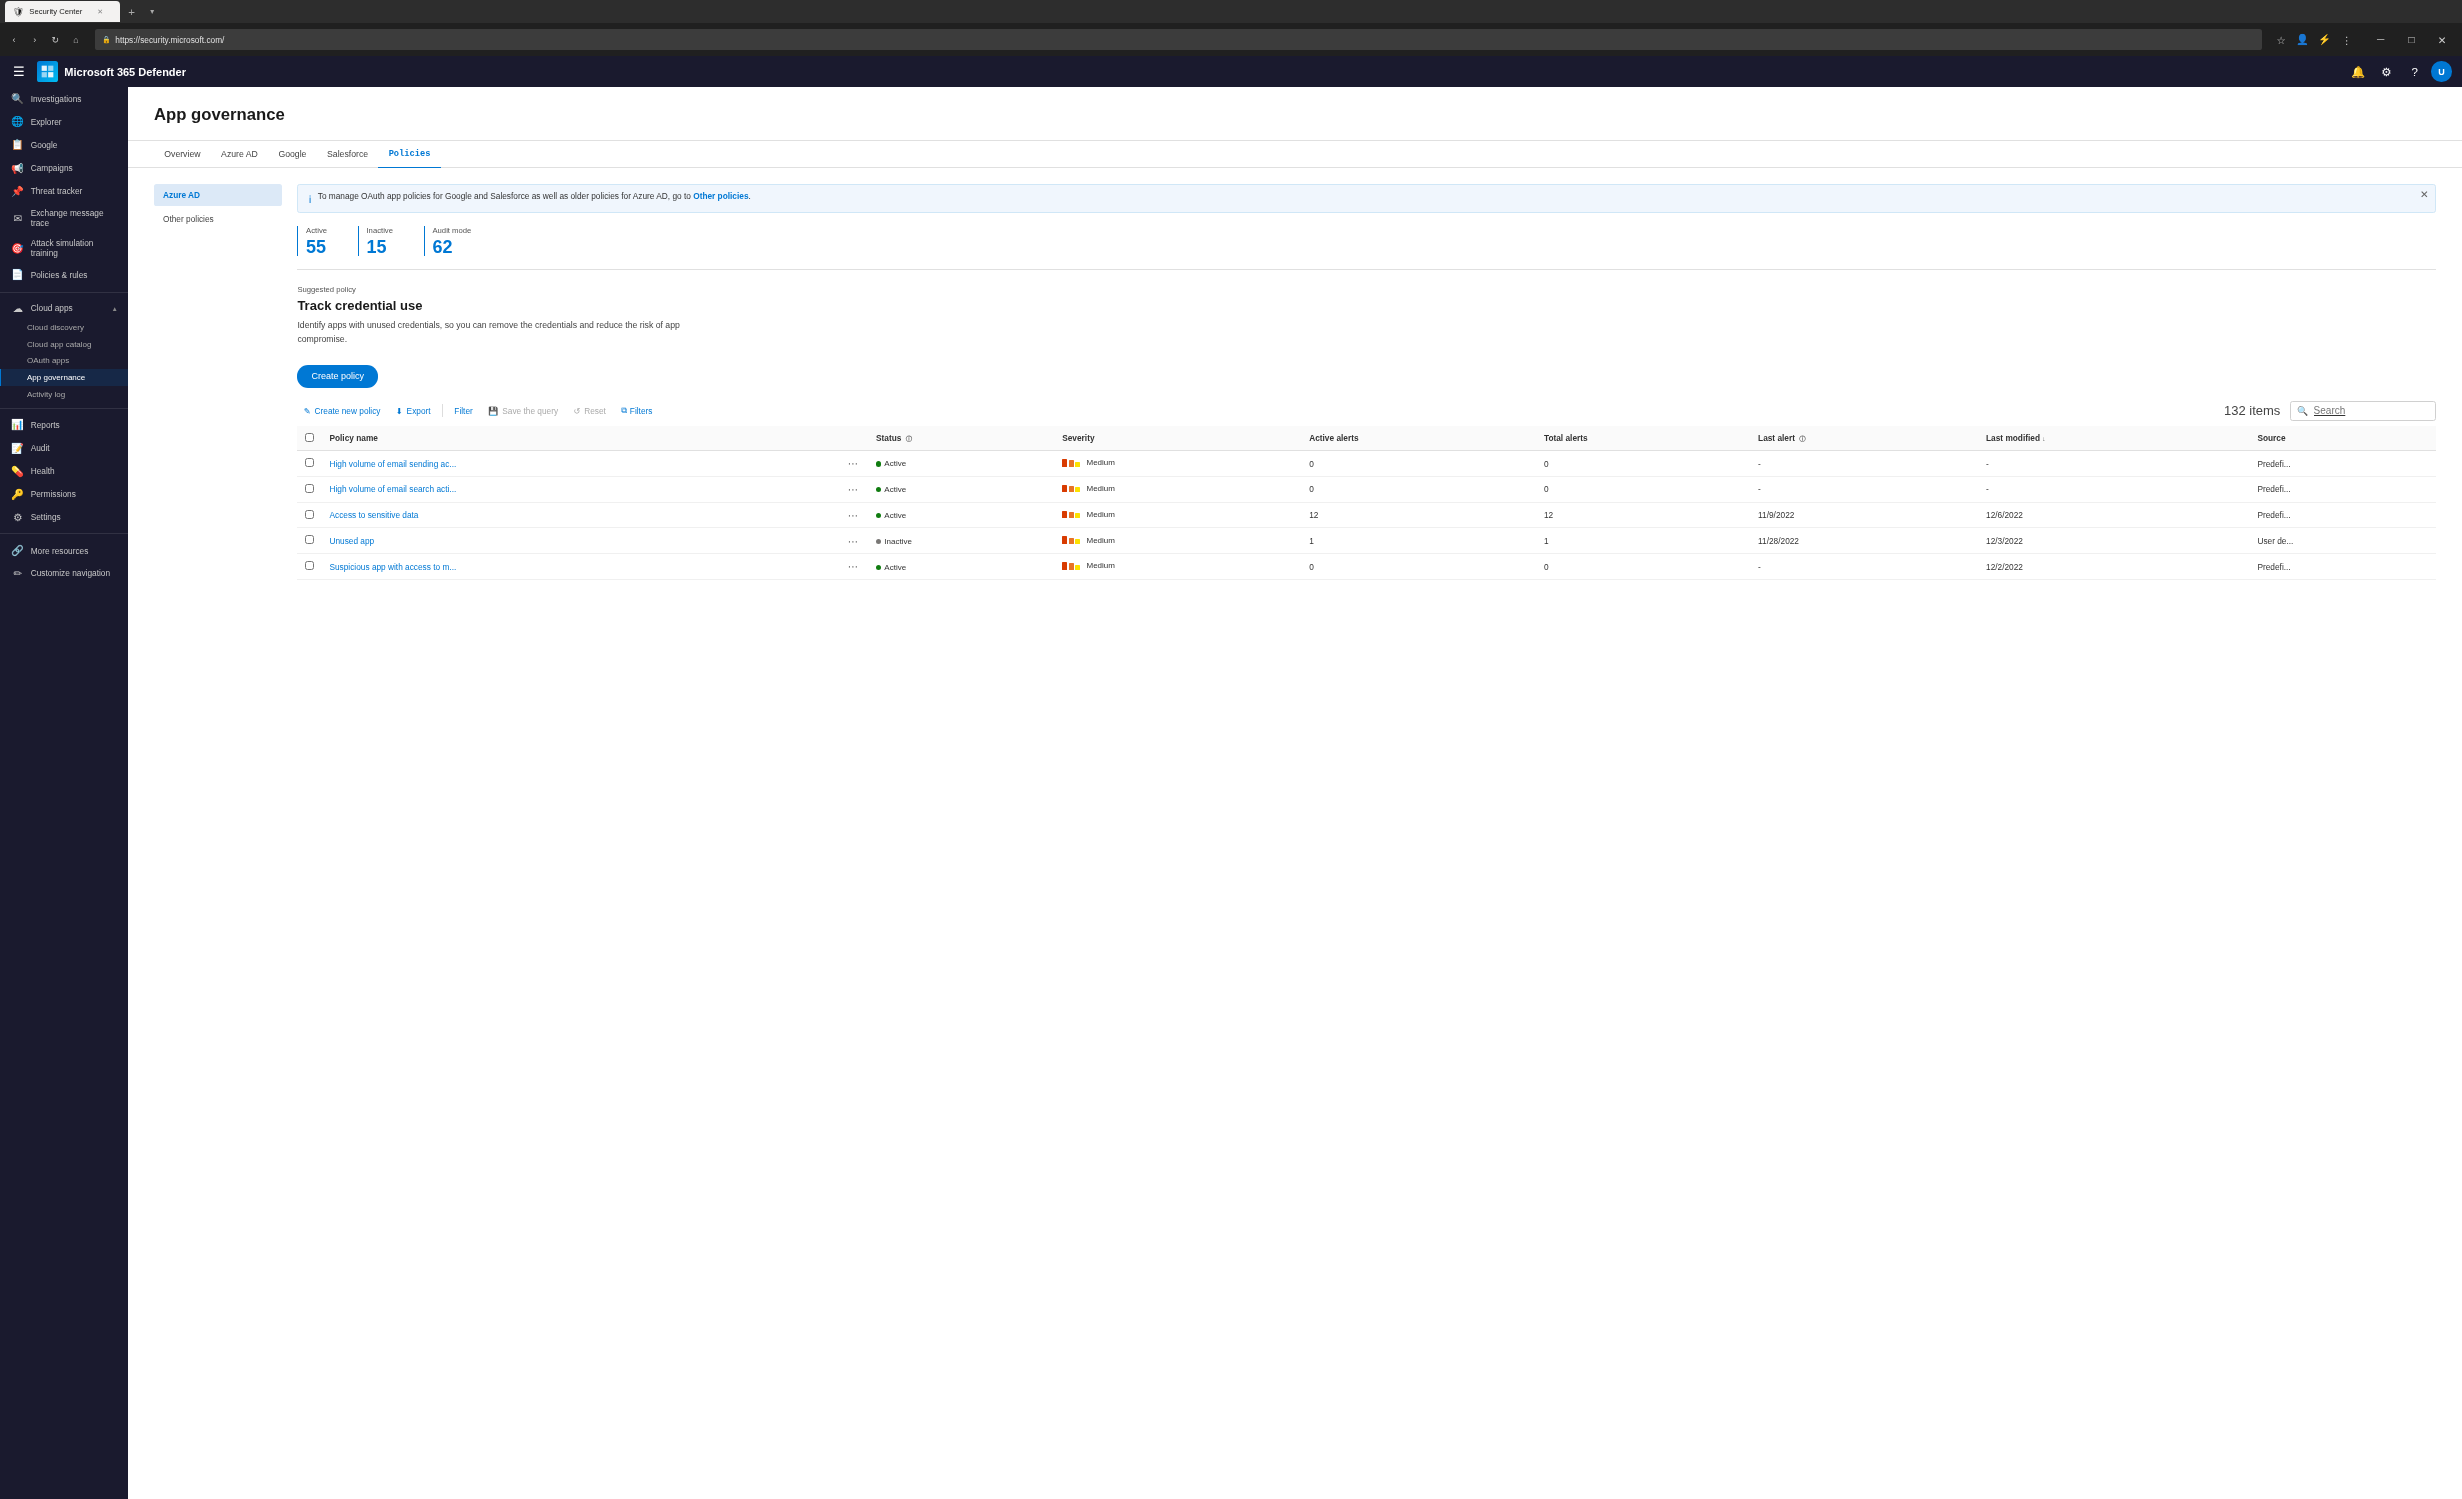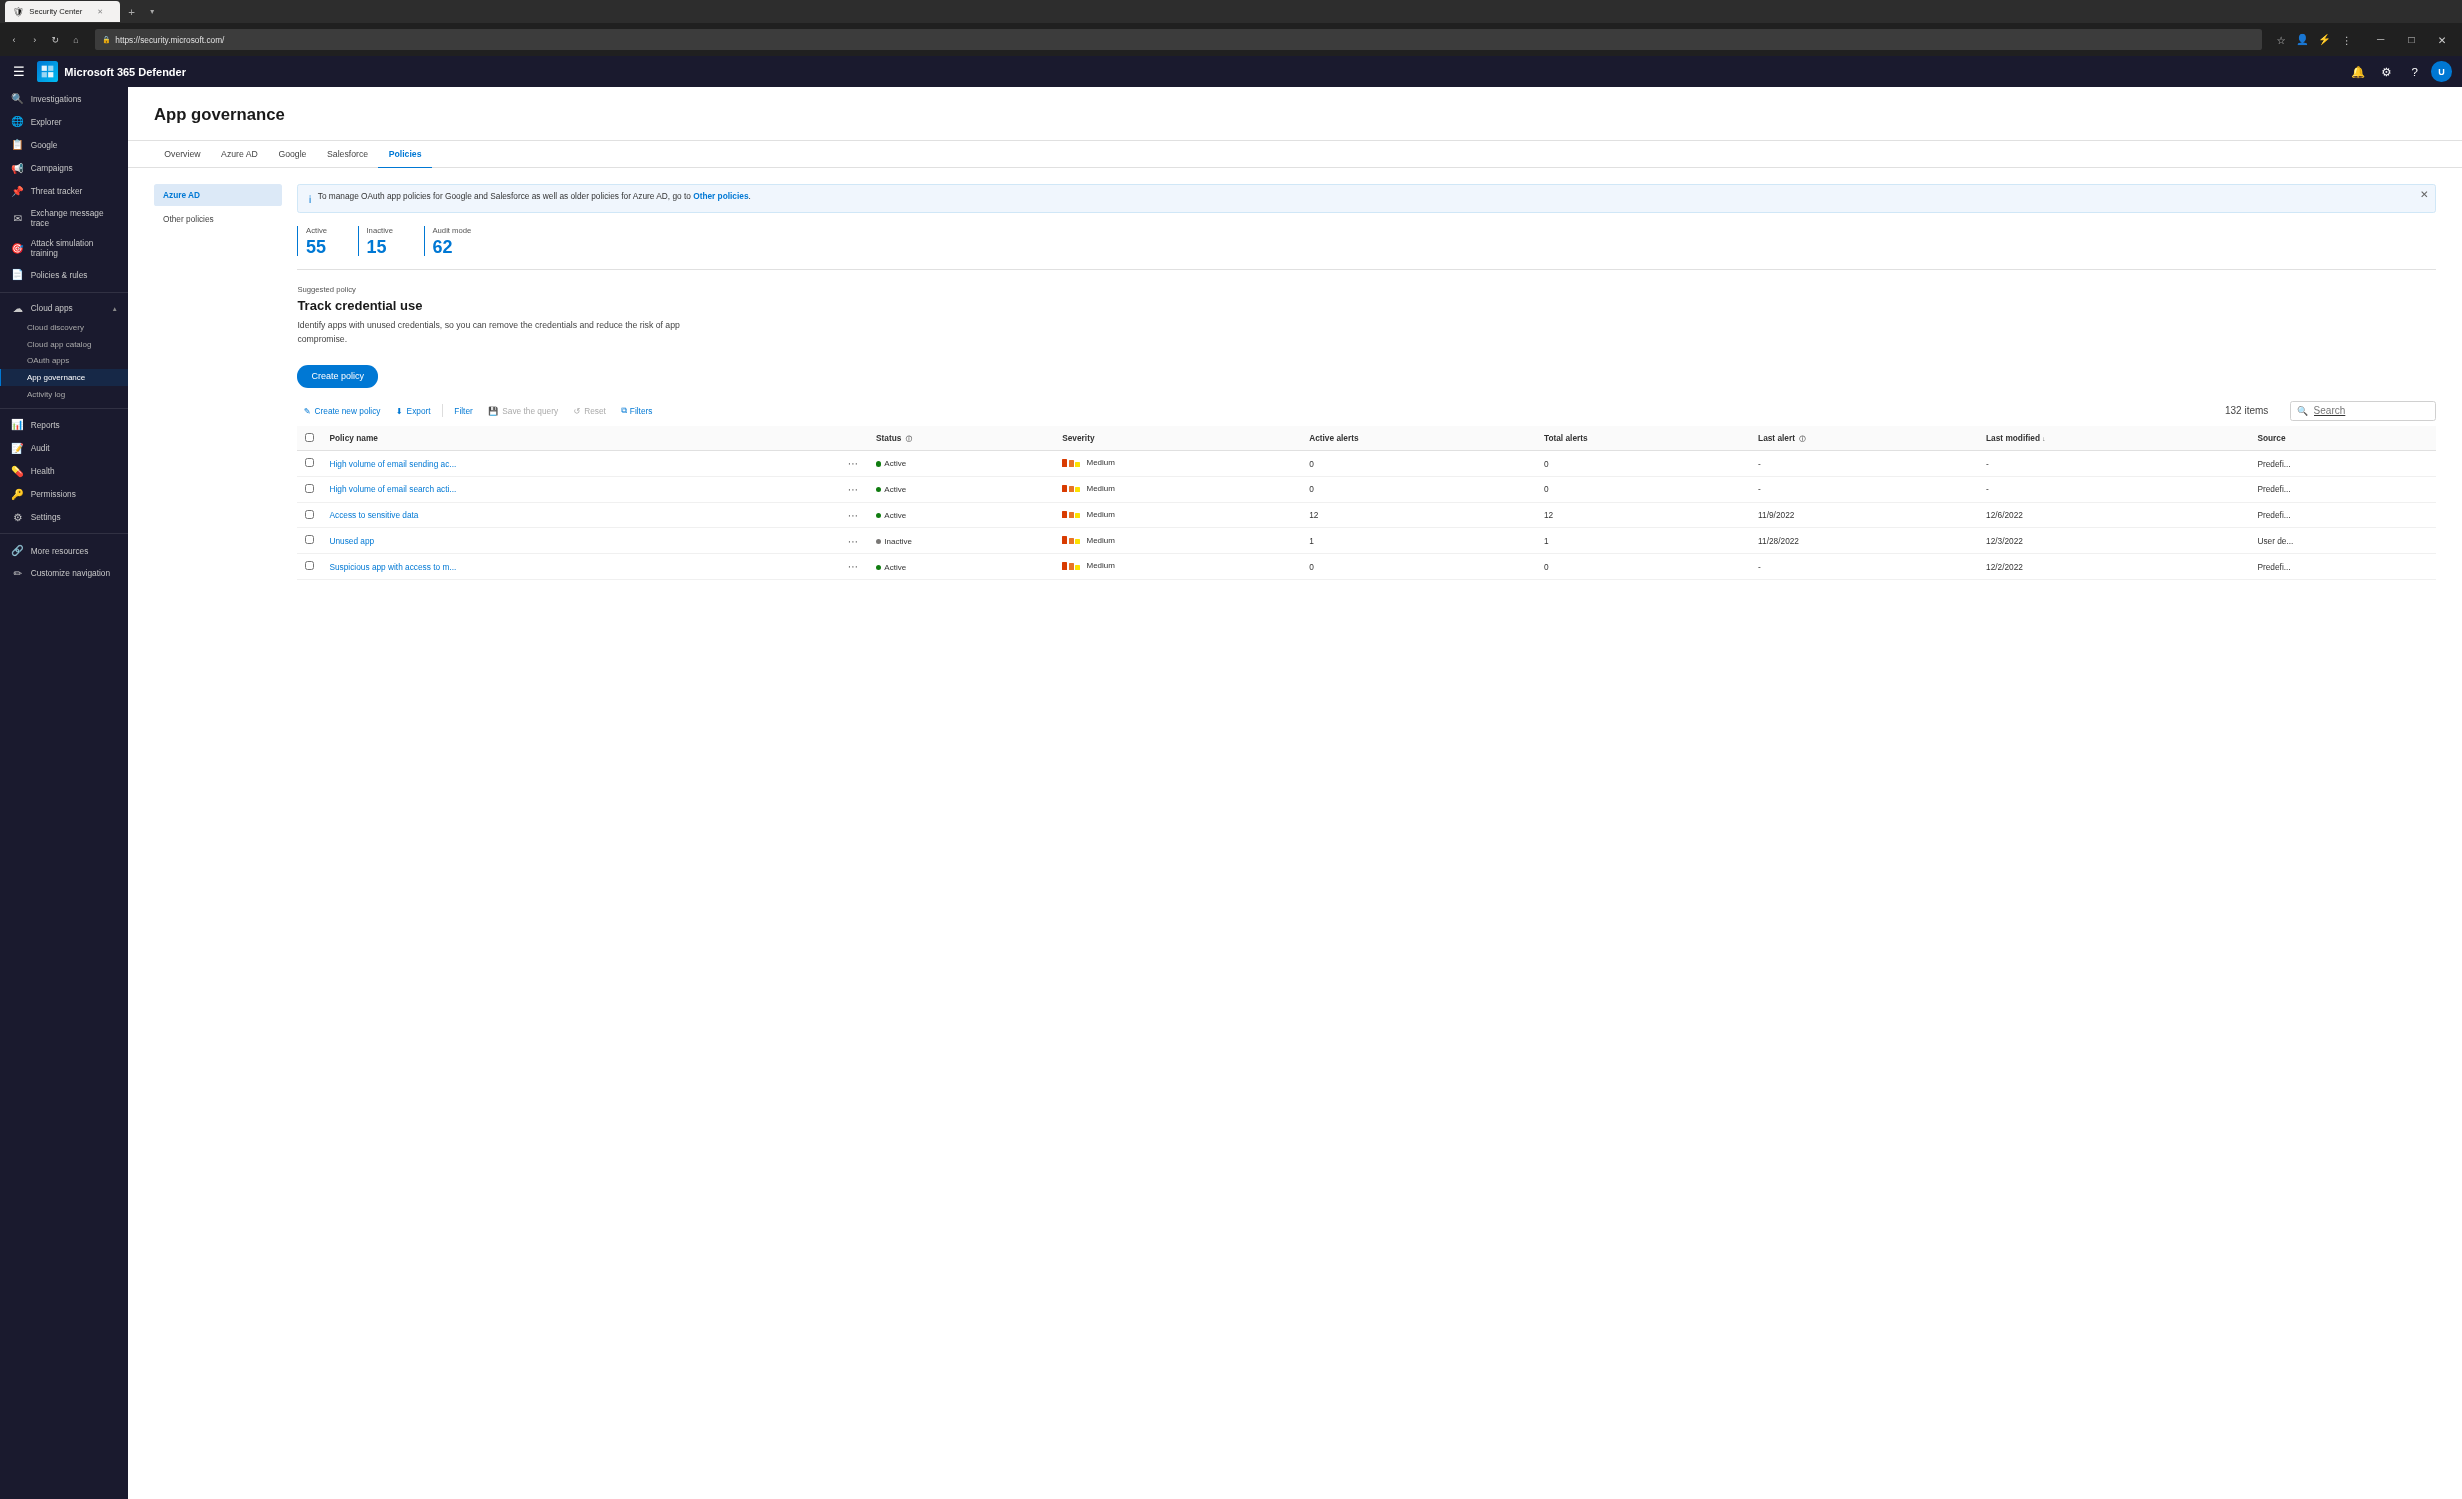--- a/index.html
+++ b/index.html
@@ -193,20 +193,21 @@
       color: #444;
       cursor: pointer;
       border-bottom: 1.9px solid transparent;
       margin-bottom: -0.6px;
       white-space: nowrap;
     }
     .tab-item.active {
       color: #0078d4;
       border-bottom-color: #0078d4;
       font-weight: 600;
+      font-family: Liberation Mono, monospace;
     }
 
     
     .content-body {
       padding: 15.4px 26px;
       flex: 1;
     }
 
     
     .content-with-sidebar {
@@ -309,21 +310,21 @@
     }
     .toolbar-btn {
       display: flex; align-items: center; gap: 3.8px;
       padding: 3.8px 6.4px; font-size: 8.3px; color: #0078d4;
       background: transparent; border: none; cursor: pointer;
       border-radius: 2.6px;
     }
     .toolbar-btn.disabled { color: #aaa; cursor: default; }
     .toolbar-separator { width: 0.6px; height: 13px; background: #ddd; margin: 0 2.6px; }
     .toolbar-spacer { flex: 1; }
-    .items-count { font-size: 10px; color: #444; margin-right: 19px; }
+    .items-count { font-size: 13px; color: #444; margin-right: 7px; }
     .search-box {
       display: flex; align-items: center;
       border: 0.6px solid #d0d0d0; border-radius: 2.6px;
       padding: 2.6px 6.4px; gap: 5.1px; background: #fff;
       height: 20.5px;
     }
     .search-box input {
       border: none; outline: none; font-size: 10px; color: #333;
       width: 115px; background: transparent; text-decoration: underline;
     }

